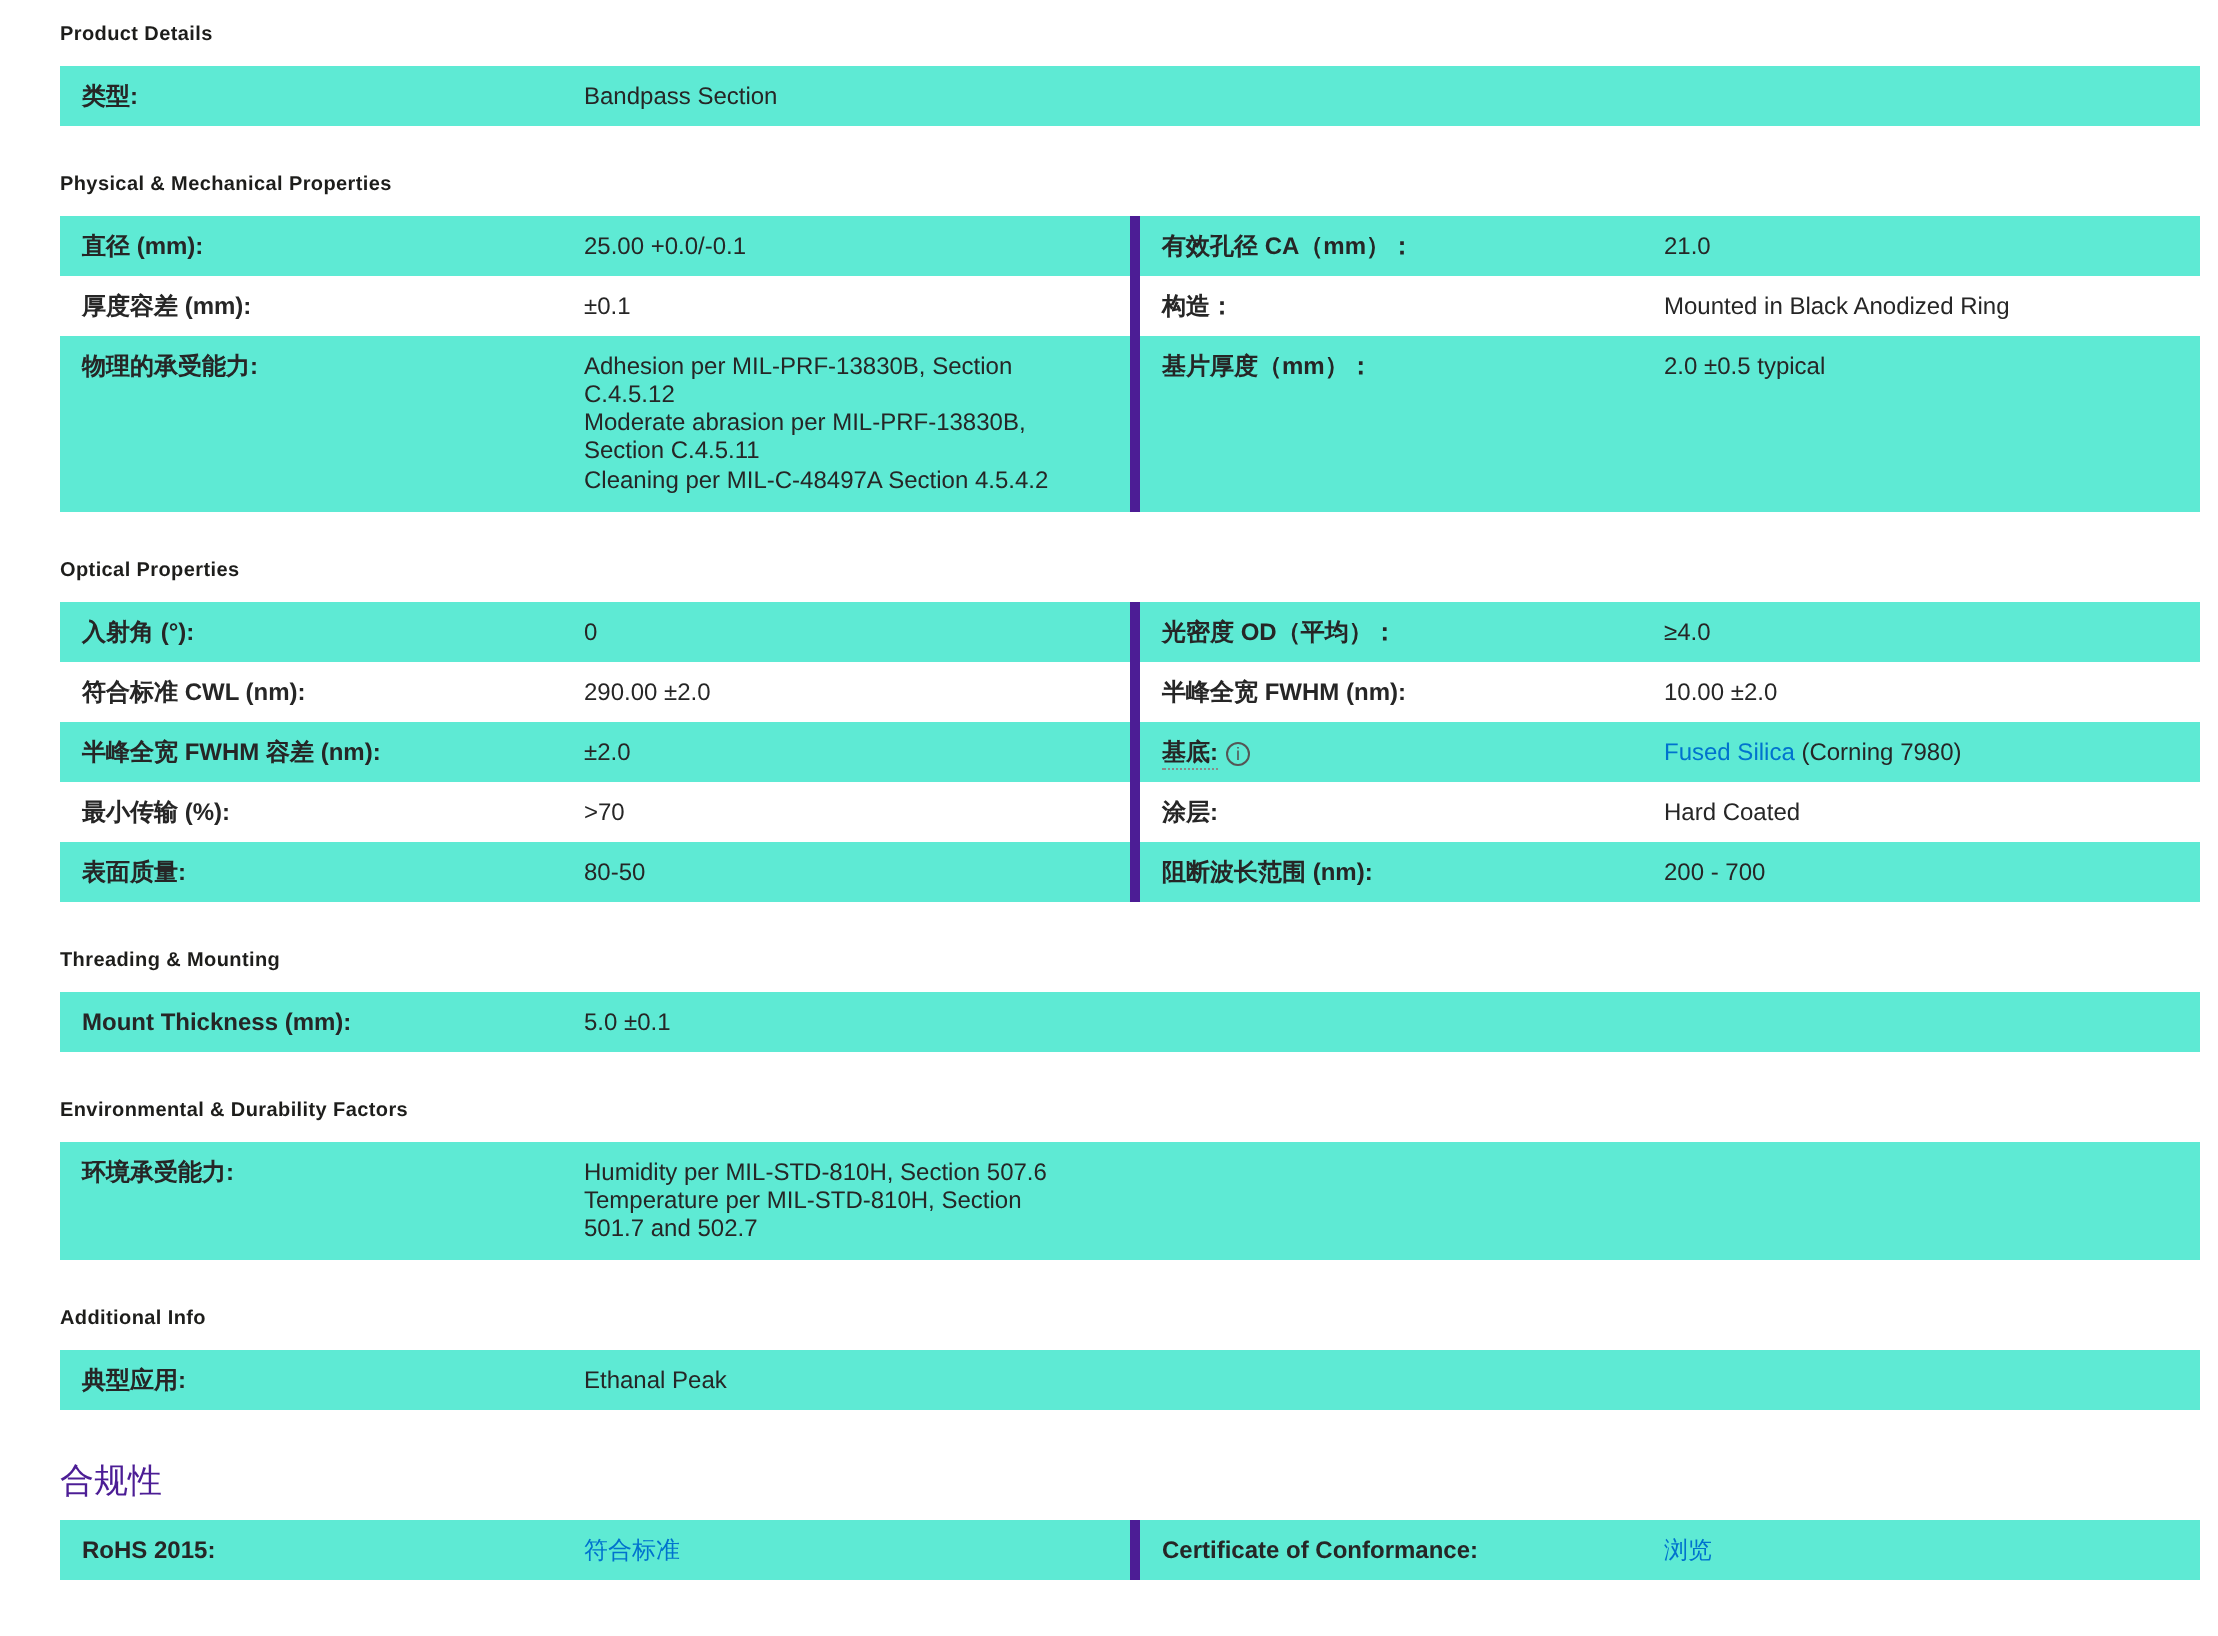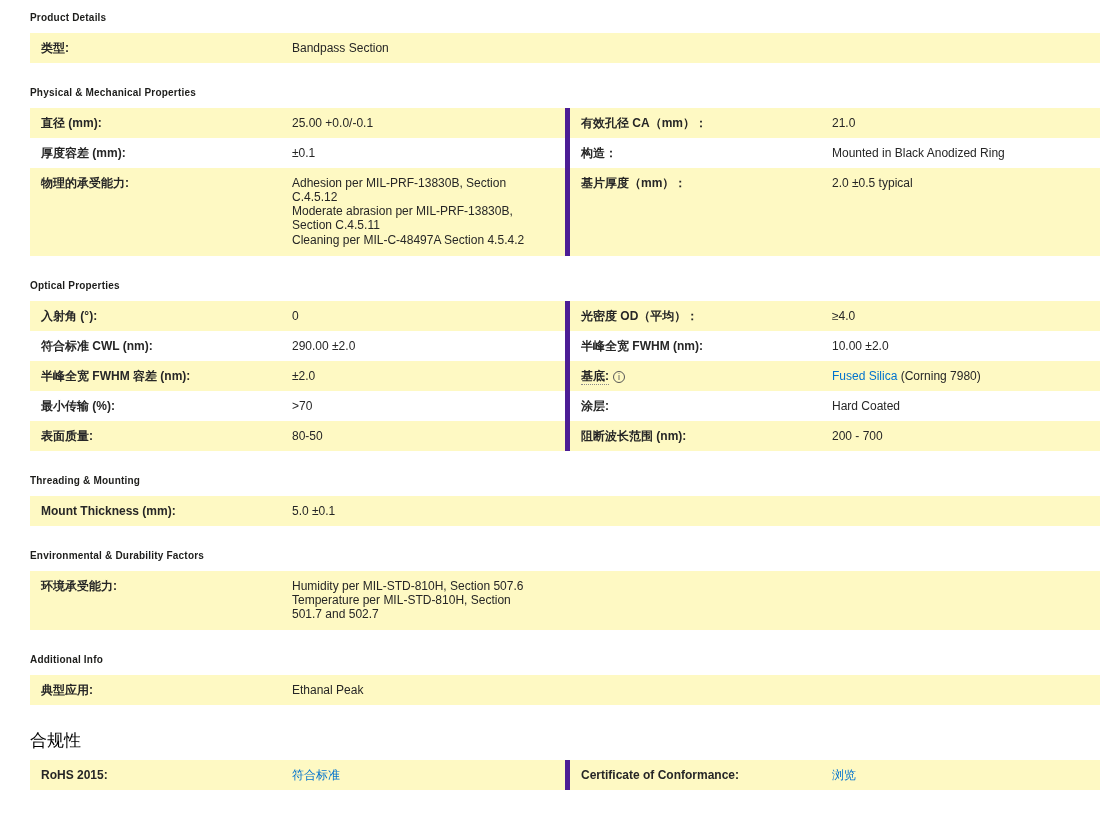--- a/index.html
+++ b/index.html
@@ -17,27 +17,27 @@
     font-size: 10px;
     font-weight: 700;
     color: #1d1d1b;
     margin: 24px 0 10px 0;
     letter-spacing: 0.2px;
   }
   h2.section-title.first { margin-top: 10px; }
   h2.compliance-title {
     font-size: 17px;
     font-weight: 400;
-    color: #000000;
+    color: #4c1d95;
     margin: 24px 0 8px 0;
   }
 
   .spec-table { width: 1070px; }
   .row { display: flex; align-items: stretch; min-height: 30px; }
-  .row.gray { background: #fef9c3; }
+  .row.gray { background: #5eead4; }
   .cell { display: flex; align-items: center; flex: 1 1 50%; min-width: 0; }
   .cell.full { flex: 1 1 100%; }
   .cell.divided { border-left: 5px solid #4c1d95; }
   .cell-label {
     flex: 0 0 262px;
     padding-left: 11px;
     padding-right: 6px;
     font-weight: 700;
     line-height: 1.2;
   }

